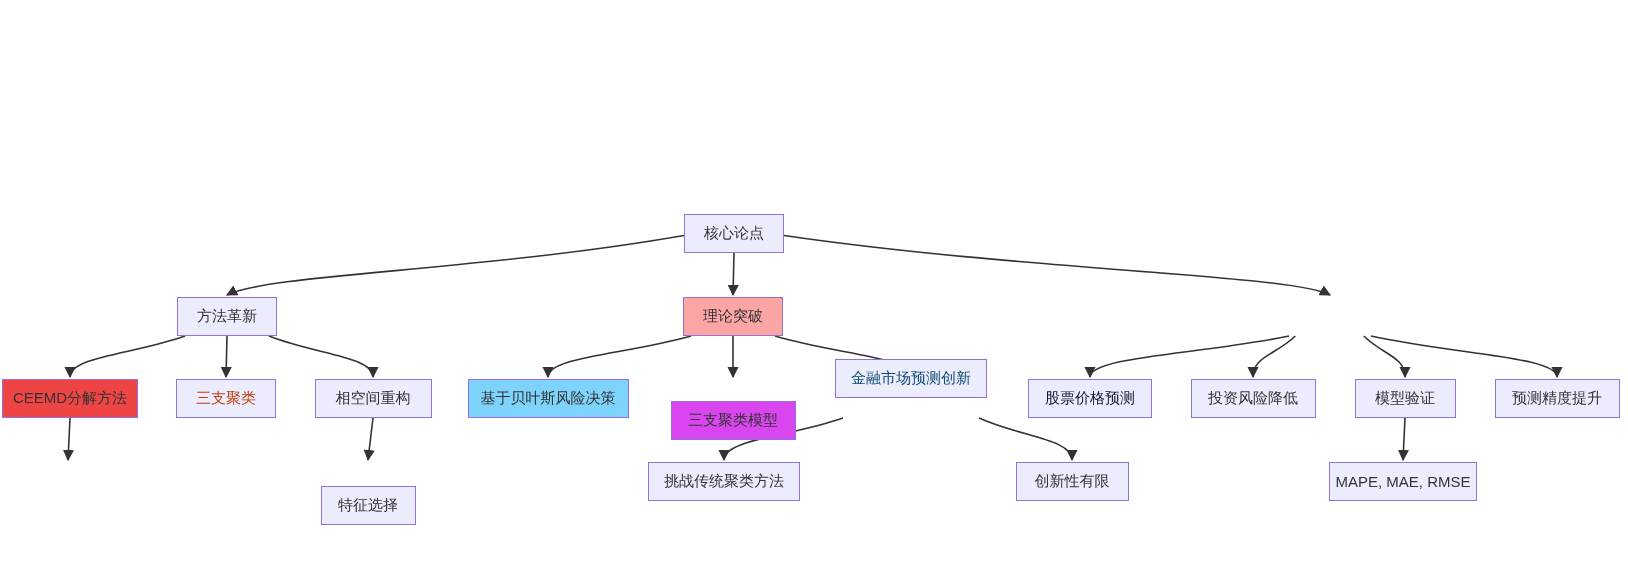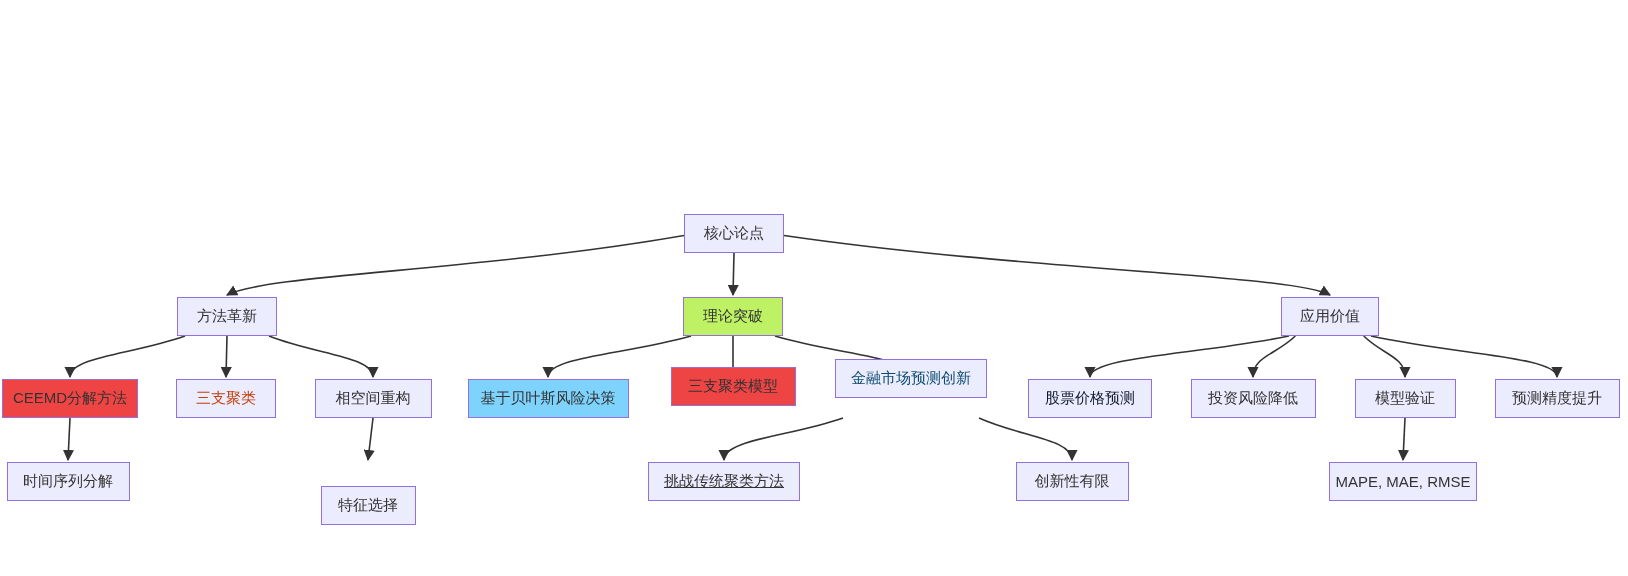--- a/index.html
+++ b/index.html
@@ -45,30 +45,28 @@
       <path d="M1363.75,336 C1382.3125,354.45 1405,356.5 1405,377" fill="none" stroke="#333333" stroke-width="1.6" marker-end="url(#arrow)"></path>
       <path d="M1371,336 C1454.7,354.45 1557,356.5 1557,377" fill="none" stroke="#333333" stroke-width="1.6" marker-end="url(#arrow)"></path>
       <path d="M70,418 L68,460" fill="none" stroke="#333333" stroke-width="1.6" marker-end="url(#arrow)"></path>
       <path d="M373,418 L368,460" fill="none" stroke="#333333" stroke-width="1.6" marker-end="url(#arrow)"></path>
       <path d="M843,418 C789.45,436.9 724,439 724,460" fill="none" stroke="#333333" stroke-width="1.6" marker-end="url(#arrow)"></path>
       <path d="M979,418 C1020.85,436.9 1072,439 1072,460" fill="none" stroke="#333333" stroke-width="1.6" marker-end="url(#arrow)"></path>
       <path d="M1405,418 L1403,460" fill="none" stroke="#333333" stroke-width="1.6" marker-end="url(#arrow)"></path>
     </svg>
 <div class="node" style="left: 684px; top: 214px; width: 100px; background: rgb(236, 236, 255); border: 1px solid rgb(147, 112, 219); color: rgb(51, 51, 51);">核心论点</div>
     <div class="node" style="left: 177px; top: 297px; width: 100px; background: rgb(236, 236, 255); border: 1px solid rgb(147, 112, 219); color: rgb(51, 51, 51);">方法革新</div>
-    <div class="node" style="left: 683px; top: 297px; width: 100px; background: #bef264; border: 1px solid rgb(147, 112, 219); color: rgb(51, 51, 51);">理论突破</div>
-    <div class="node" style="left: 1281px; top: 297px; width: 98px; background: rgb(236, 236, 255); border: 1px solid rgb(147, 112, 219); color: rgb(51, 51, 51);">应用价值</div>
+    <div class="node" style="left: 683px; top: 297px; width: 100px; background: #fca5a5; border: 1px solid rgb(147, 112, 219); color: rgb(51, 51, 51);">理论突破</div>
     <div class="node" style="left: 2px; top: 379px; width: 136px; background: #ef4444; border: 1px solid rgb(147, 112, 219); color: rgb(51, 51, 51);">CEEMD分解方法</div>
     <div class="node" style="left: 176px; top: 379px; width: 100px; background: rgb(236, 236, 255); border: 1px solid rgb(147, 112, 219); color: #c2410c;">三支聚类</div>
     <div class="node" style="left: 314.5px; top: 379px; width: 117px; background: rgb(236, 236, 255); border: 1px solid rgb(147, 112, 219); color: rgb(51, 51, 51);">相空间重构</div>
     <div class="node" style="left: 467.5px; top: 379px; width: 161px; background: #7dd3fc; border: 1px solid rgb(147, 112, 219); color: rgb(51, 51, 51);">基于贝叶斯风险决策</div>
-    <div class="node" style="left: 670.5px; top: 367px; width: 125px; background: #ef4444; border: 1px solid rgb(147, 112, 219); color: rgb(51, 51, 51);">三支聚类模型</div>
+    <div class="node" style="left: 670.5px; top: 401px; width: 125px; background: #d946ef; border: 1px solid rgb(147, 112, 219); color: rgb(51, 51, 51);">三支聚类模型</div>
     <div class="node" style="left: 835px; top: 359px; width: 152px; background: rgb(236, 236, 255); border: 1px solid rgb(147, 112, 219); color: #0c4a6e;">金融市场预测创新</div>
     <div class="node" style="left: 1028px; top: 379px; width: 124px; background: rgb(236, 236, 255); border: 1px solid rgb(147, 112, 219); color: #0f172a;">股票价格预测</div>
     <div class="node" style="left: 1190.5px; top: 379px; width: 125px; background: rgb(236, 236, 255); border: 1px solid rgb(147, 112, 219); color: rgb(51, 51, 51);">投资风险降低</div>
     <div class="node" style="left: 1354.5px; top: 379px; width: 101px; background: rgb(236, 236, 255); border: 1px solid rgb(147, 112, 219); color: rgb(51, 51, 51);">模型验证</div>
     <div class="node" style="left: 1494.5px; top: 379px; width: 125px; background: rgb(236, 236, 255); border: 1px solid rgb(147, 112, 219); color: rgb(51, 51, 51);">预测精度提升</div>
-    <div class="node" style="left: 6.5px; top: 462px; width: 123px; background: rgb(236, 236, 255); border: 1px solid rgb(147, 112, 219); color: rgb(51, 51, 51);">时间序列分解</div>
     <div class="node" style="left: 320.5px; top: 462px; width: 95px; background: rgb(236, 236, 255); border: 1px solid rgb(147, 112, 219); color: rgb(51, 51, 51); margin-top: 24px;">特征选择</div>
-    <div class="node" style="left: 648px; top: 462px; width: 152px; background: rgb(236, 236, 255); border: 1px solid rgb(147, 112, 219); color: rgb(51, 51, 51); text-decoration: underline;">挑战传统聚类方法</div>
+    <div class="node" style="left: 648px; top: 462px; width: 152px; background: rgb(236, 236, 255); border: 1px solid rgb(147, 112, 219); color: rgb(51, 51, 51);">挑战传统聚类方法</div>
     <div class="node" style="left: 1015.5px; top: 462px; width: 113px; background: rgb(236, 236, 255); border: 1px solid rgb(147, 112, 219); color: rgb(51, 51, 51);">创新性有限</div>
     <div class="node" style="left: 1329px; top: 462px; width: 148px; background: rgb(236, 236, 255); border: 1px solid rgb(147, 112, 219); color: rgb(51, 51, 51);">MAPE, MAE, RMSE</div>
   </div>
 
 </body></html>

